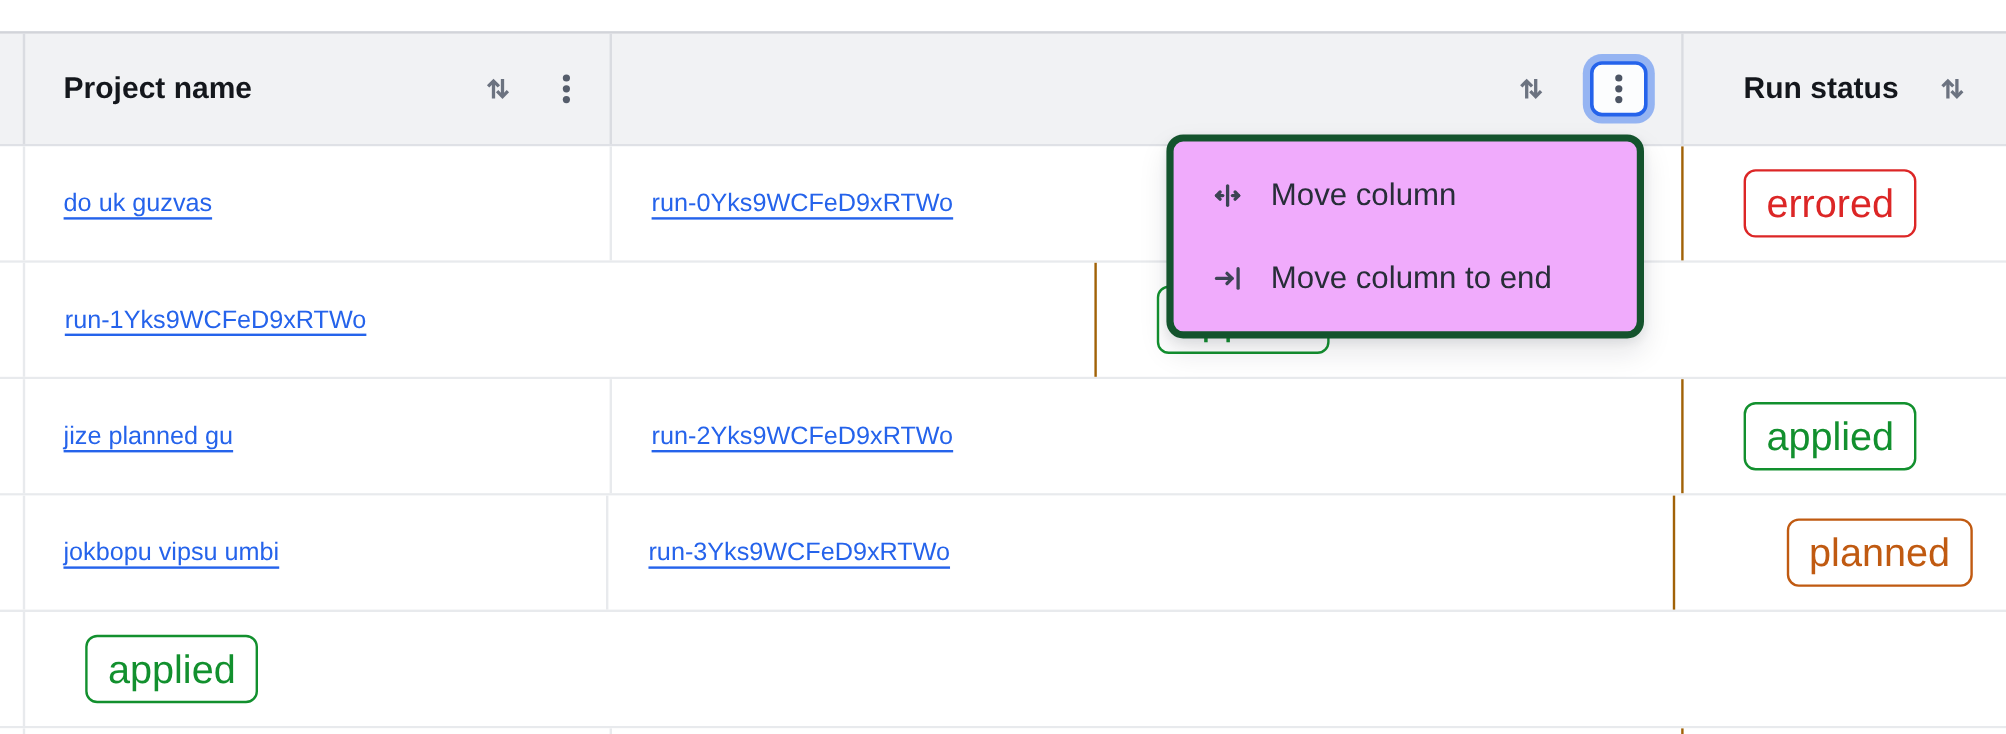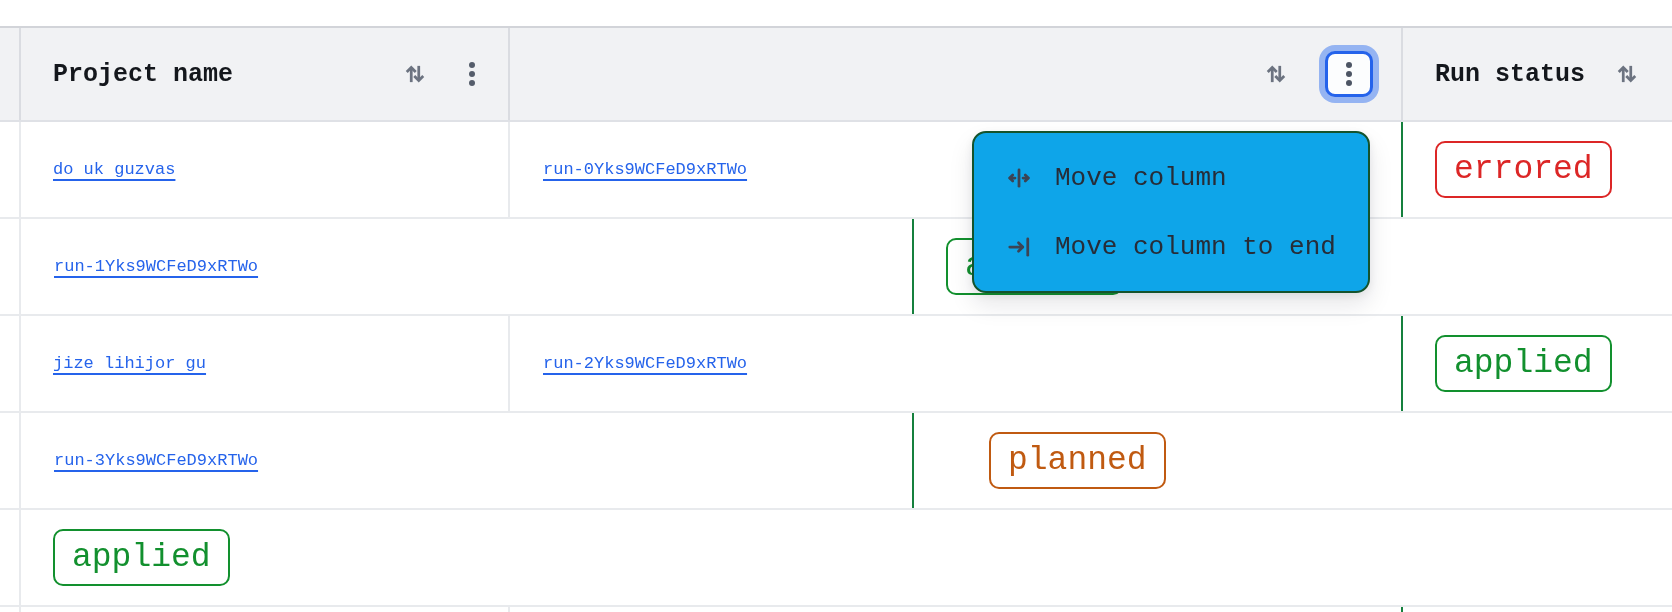--- a/index.html
+++ b/index.html
@@ -1,63 +1,63 @@
 <!DOCTYPE html>
 <html><head>
 <meta charset="utf-8">
 <style>
   html,body{margin:0;padding:0;background:#fff;}
   .stage{
     position:relative;width:1672px;height:612px;background:#ffffff;
-    overflow:hidden;font-family:Liberation Mono, monospace;
+    overflow:hidden;font-family:Liberation Sans, sans-serif;
     -webkit-font-smoothing:antialiased;
   }
   .table{position:absolute;left:0;top:26px;right:0;}
   .thead{
     display:flex;height:96px;background:#f1f2f4;
     border-top:2px solid #d2d4d9;border-bottom:2px solid #dfe1e6;
     box-sizing:border-box;
   }
   .row{display:flex;height:97px;border-bottom:2px solid #e8eaed;box-sizing:border-box;background:#fff;}
   .row.partial{height:5px;border-bottom:none;}
   .c{box-sizing:border-box;display:flex;align-items:center;}
   .c-gutter{width:21px;border-right:2px solid #e8eaed;}
   .thead .c-gutter{border-right:2px solid #dadce1;}
   .c-project{width:489px;border-right:2px solid #e8eaed;padding:0 28px 0 32px;}
-  .c-run{width:893px;border-right:2px solid #15803d;padding:0 28px 0 33px;}
-  .c-status{flex:1;padding:0 28px 0 32px;}
+  .c-run{width:893px;border-right:2px solid #a16207;padding:0 28px 0 33px;}
+  .c-status{flex:1;padding:0 28px 0 50px;}
   .thead .c-project,.thead .c-run{border-right:2px solid #dadce1;}
   .hlabel{font-size:25px;font-weight:bold;color:#14171c;white-space:nowrap;}
   .spacer{flex:1;}
   .icon-btn{display:flex;align-items:center;justify-content:center;background:none;border:none;padding:0;cursor:pointer;}
   .sort-btn{margin-right:34px;}
   .c-status .sort-btn{margin-right:2px;}
   .kebab-plain{width:16px;}
   .kebab-focused{
     width:48px;height:46px;background:#fcfdfe;
     border:3px solid #2563eb;border-radius:10px;
     box-shadow:0 0 0 6px #95b4f2;
     display:flex;align-items:center;justify-content:center;
     box-sizing:border-box;
   }
   a.cell-link{
-    font-size:17px;color:#2563eb;text-decoration:underline;
+    font-size:21px;color:#2563eb;text-decoration:underline;
     text-decoration-thickness:2px;text-underline-offset:5px;white-space:nowrap;
   }
   .badge{
     display:inline-block;font-size:33px;line-height:1.2;
     padding:7px 17px;border:2px solid #000;border-radius:10px;
     background:transparent;white-space:nowrap;
   }
   .badge-errored{color:#dc2626;border-color:#dc2626;}
   .badge-applied{color:#12902e;border-color:#12902e;}
   .badge-planned{color:#c05a11;border-color:#c05a11;margin-left:43px;}
   .menu{
-    position:absolute;left:972px;top:131px;width:398px;
-    background:#0ea5e9;border:2px solid #14532d;border-radius:14px;
+    position:absolute;left:972px;top:112px;width:398px;
+    background:#f0abfc;border:6px solid #14532d;border-radius:14px;
     box-shadow:0 12px 24px rgba(16,24,40,.10),0 3px 8px rgba(16,24,40,.07);
     padding:10px 0;z-index:20;box-sizing:border-box;
   }
   .menu-item{
     display:flex;align-items:center;height:69px;cursor:pointer;
   }
   .menu-item .mi-icon{margin-left:30px;display:flex;}
   .menu-item .mi-label{margin-left:21px;font-size:26px;color:#272d38;white-space:nowrap;}
   svg{display:block;}
 </style>
@@ -143,32 +143,35 @@
           <a href="#" class="cell-link">run-1Yks9WCFeD9xRTWo</a>
         </div>
       <div class="c c-status">
           <span class="badge badge-applied">applied</span>
         </div>
     </div>
 
     <div class="row">
       <div class="c c-gutter"></div>
       <div class="c c-project">
-          <a href="#" class="cell-link">jize lihijor gu</a>
+          <a href="#" class="cell-link">jize planned gu</a>
         </div>
       <div class="c c-run">
           <a href="#" class="cell-link">run-2Yks9WCFeD9xRTWo</a>
         </div>
       <div class="c c-status">
           <span class="badge badge-applied">applied</span>
         </div>
     </div>
 
     <div class="row">
       <div class="c c-gutter"></div>
+      <div class="c c-project">
+          <a href="#" class="cell-link">jokbopu vipsu umbi</a>
+        </div>
       <div class="c c-run">
           <a href="#" class="cell-link">run-3Yks9WCFeD9xRTWo</a>
         </div>
       <div class="c c-status">
           <span class="badge badge-planned">planned</span>
         </div>
     </div>
 
     <div class="row">
       <div class="c c-gutter"></div>

